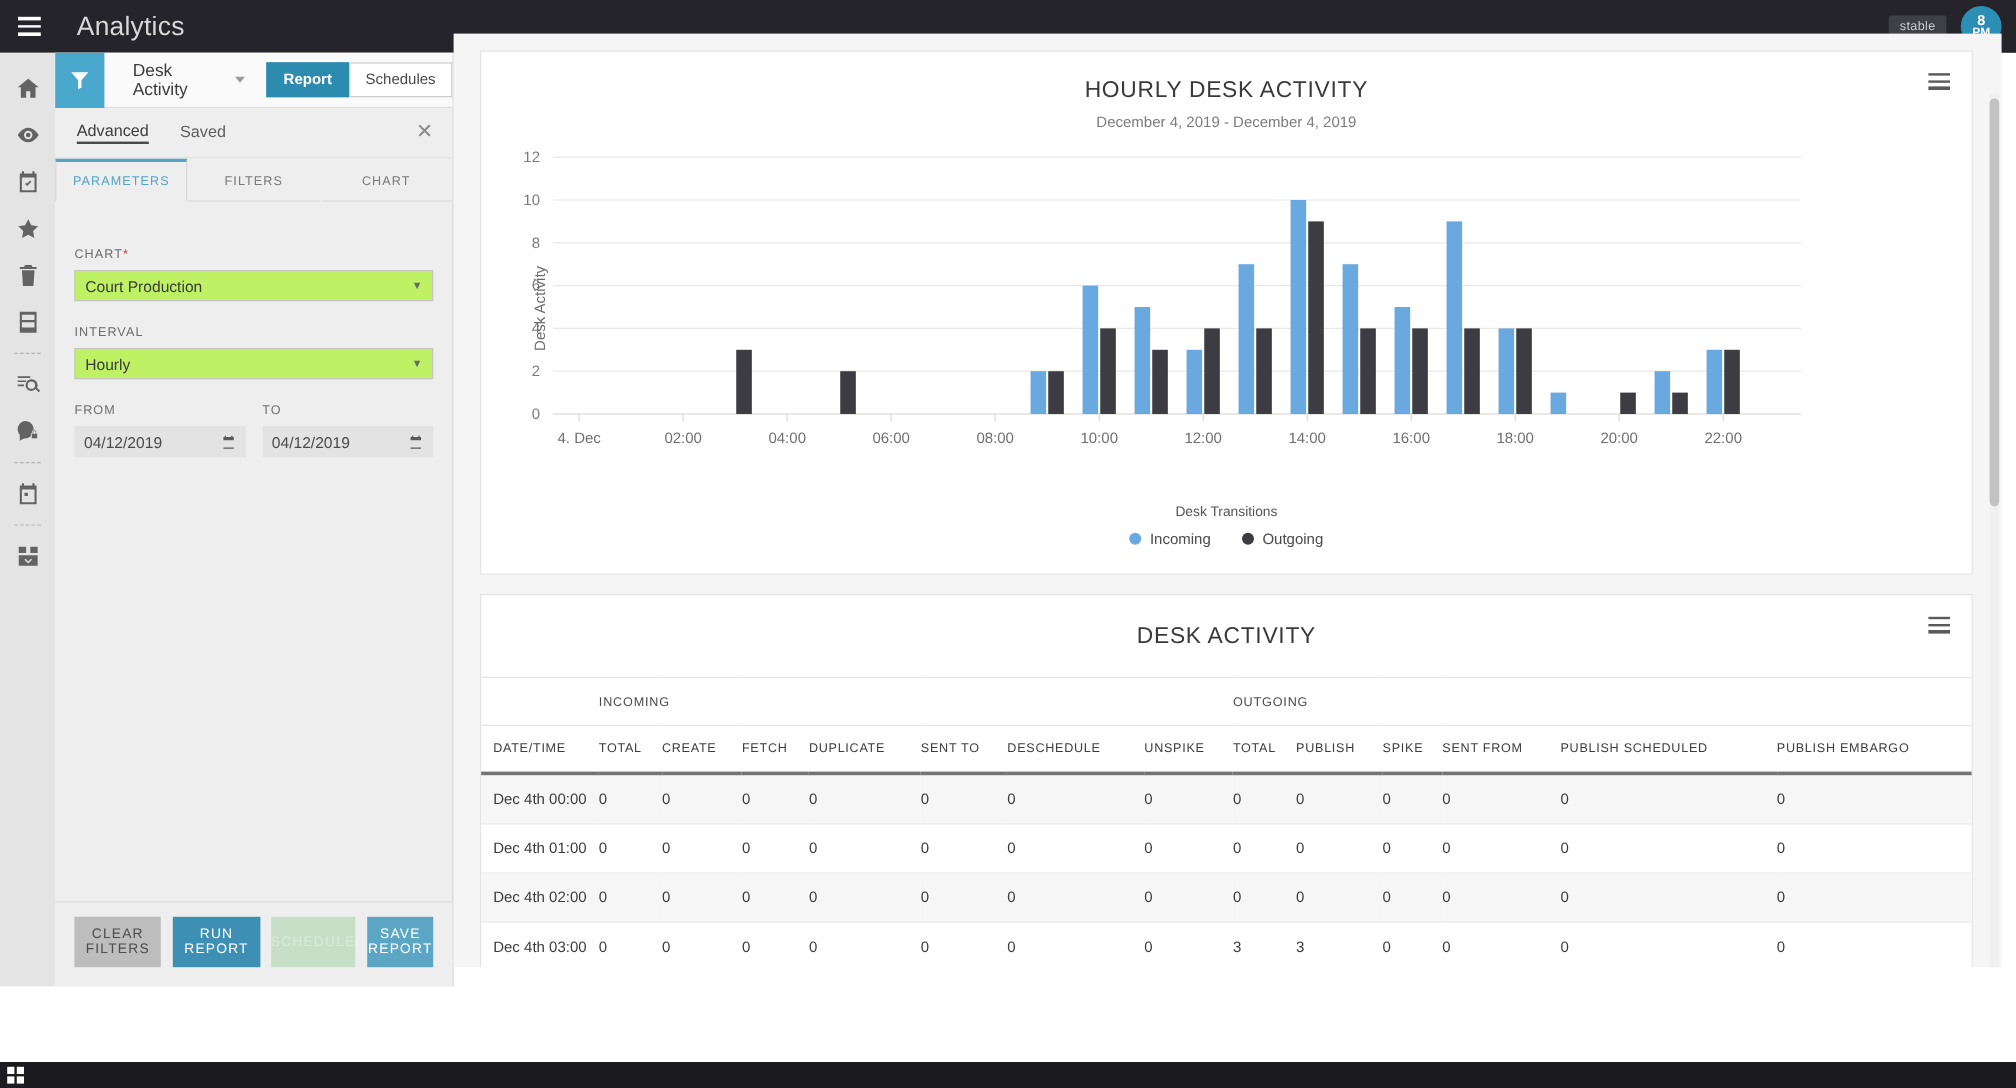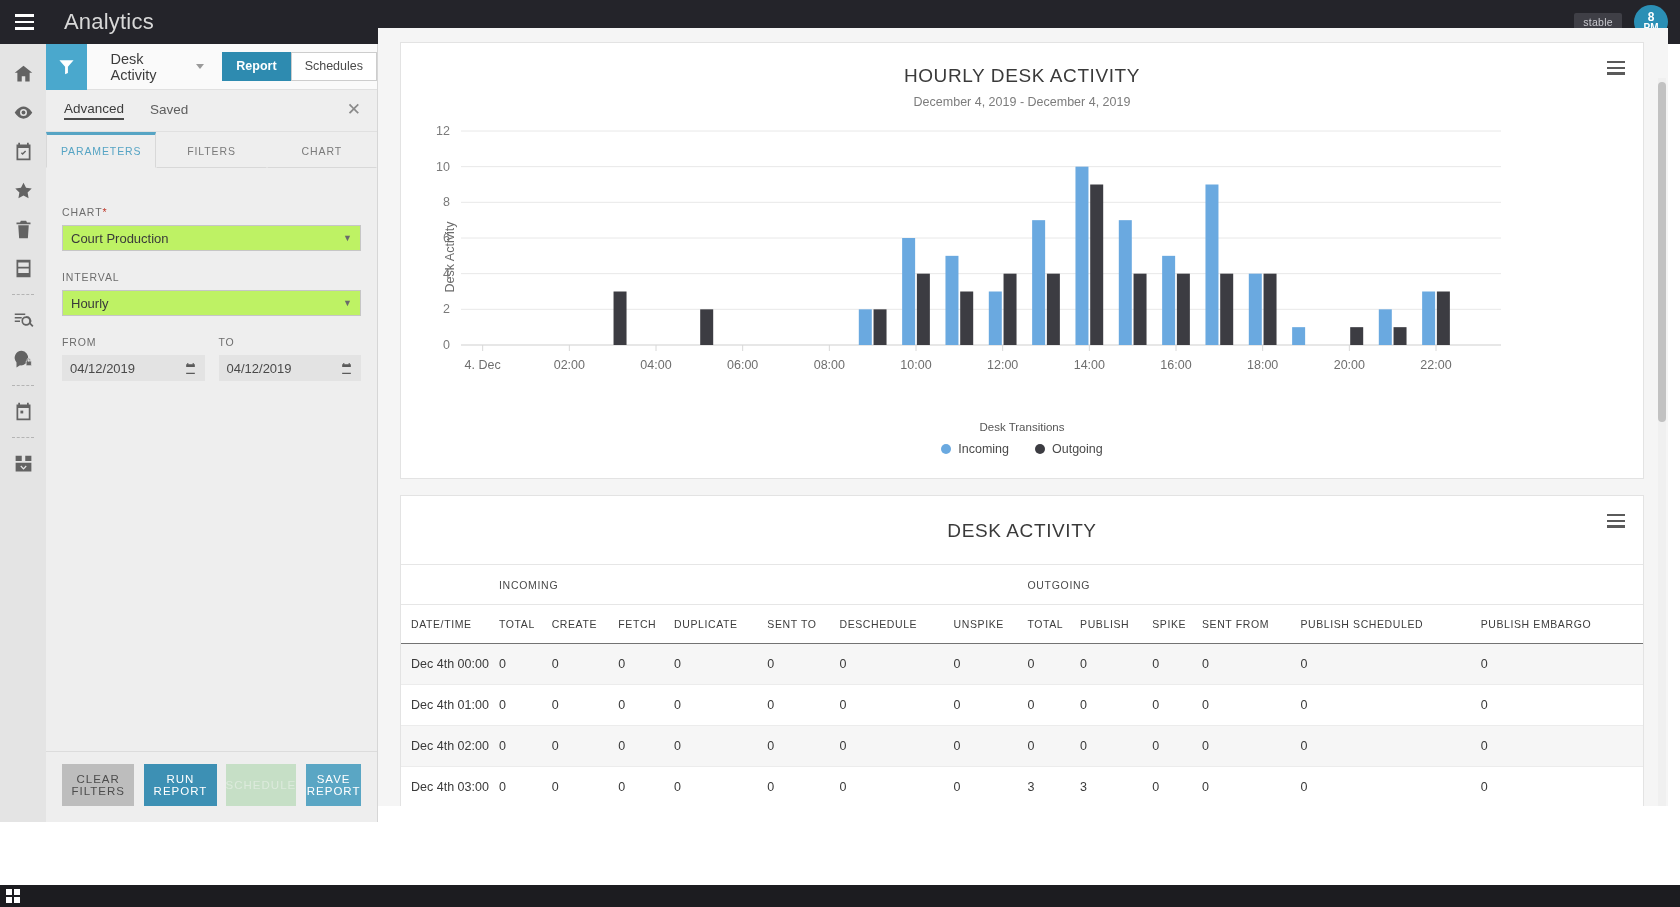--- a/index.html
+++ b/index.html
@@ -186,21 +186,21 @@
     text-align: center; font-size: 19px; color: #3a3a3a; letter-spacing: .6px;
     padding: 24px 0 22px;
   }
   table { width: 100%; border-collapse: collapse; }
   .grp-row td {
     font-size: 10.5px; letter-spacing: .7px; color: #4a4a4a;
     padding: 14px 0 13px; border-top: 1px solid #e6e6e6; border-bottom: 1px solid #e6e6e6;
   }
   .hdr-row td {
     font-size: 10.5px; letter-spacing: .6px; color: #3d3d3d;
-    padding: 13px 0; border-bottom: 1px solid #737373; white-space: nowrap;
+    padding: 13px 0; border-bottom: 3px solid #737373; white-space: nowrap;
   }
   .data-row td {
     font-size: 12.5px; color: #3a3a3a; padding: 13px 0;
     border-bottom: 1px solid #ececec;
   }
   .data-row.alt td { background: #f6f6f6; }
   .c0 { padding-left: 10px !important; width: 98px; }
 
   
   .scroll-track {

